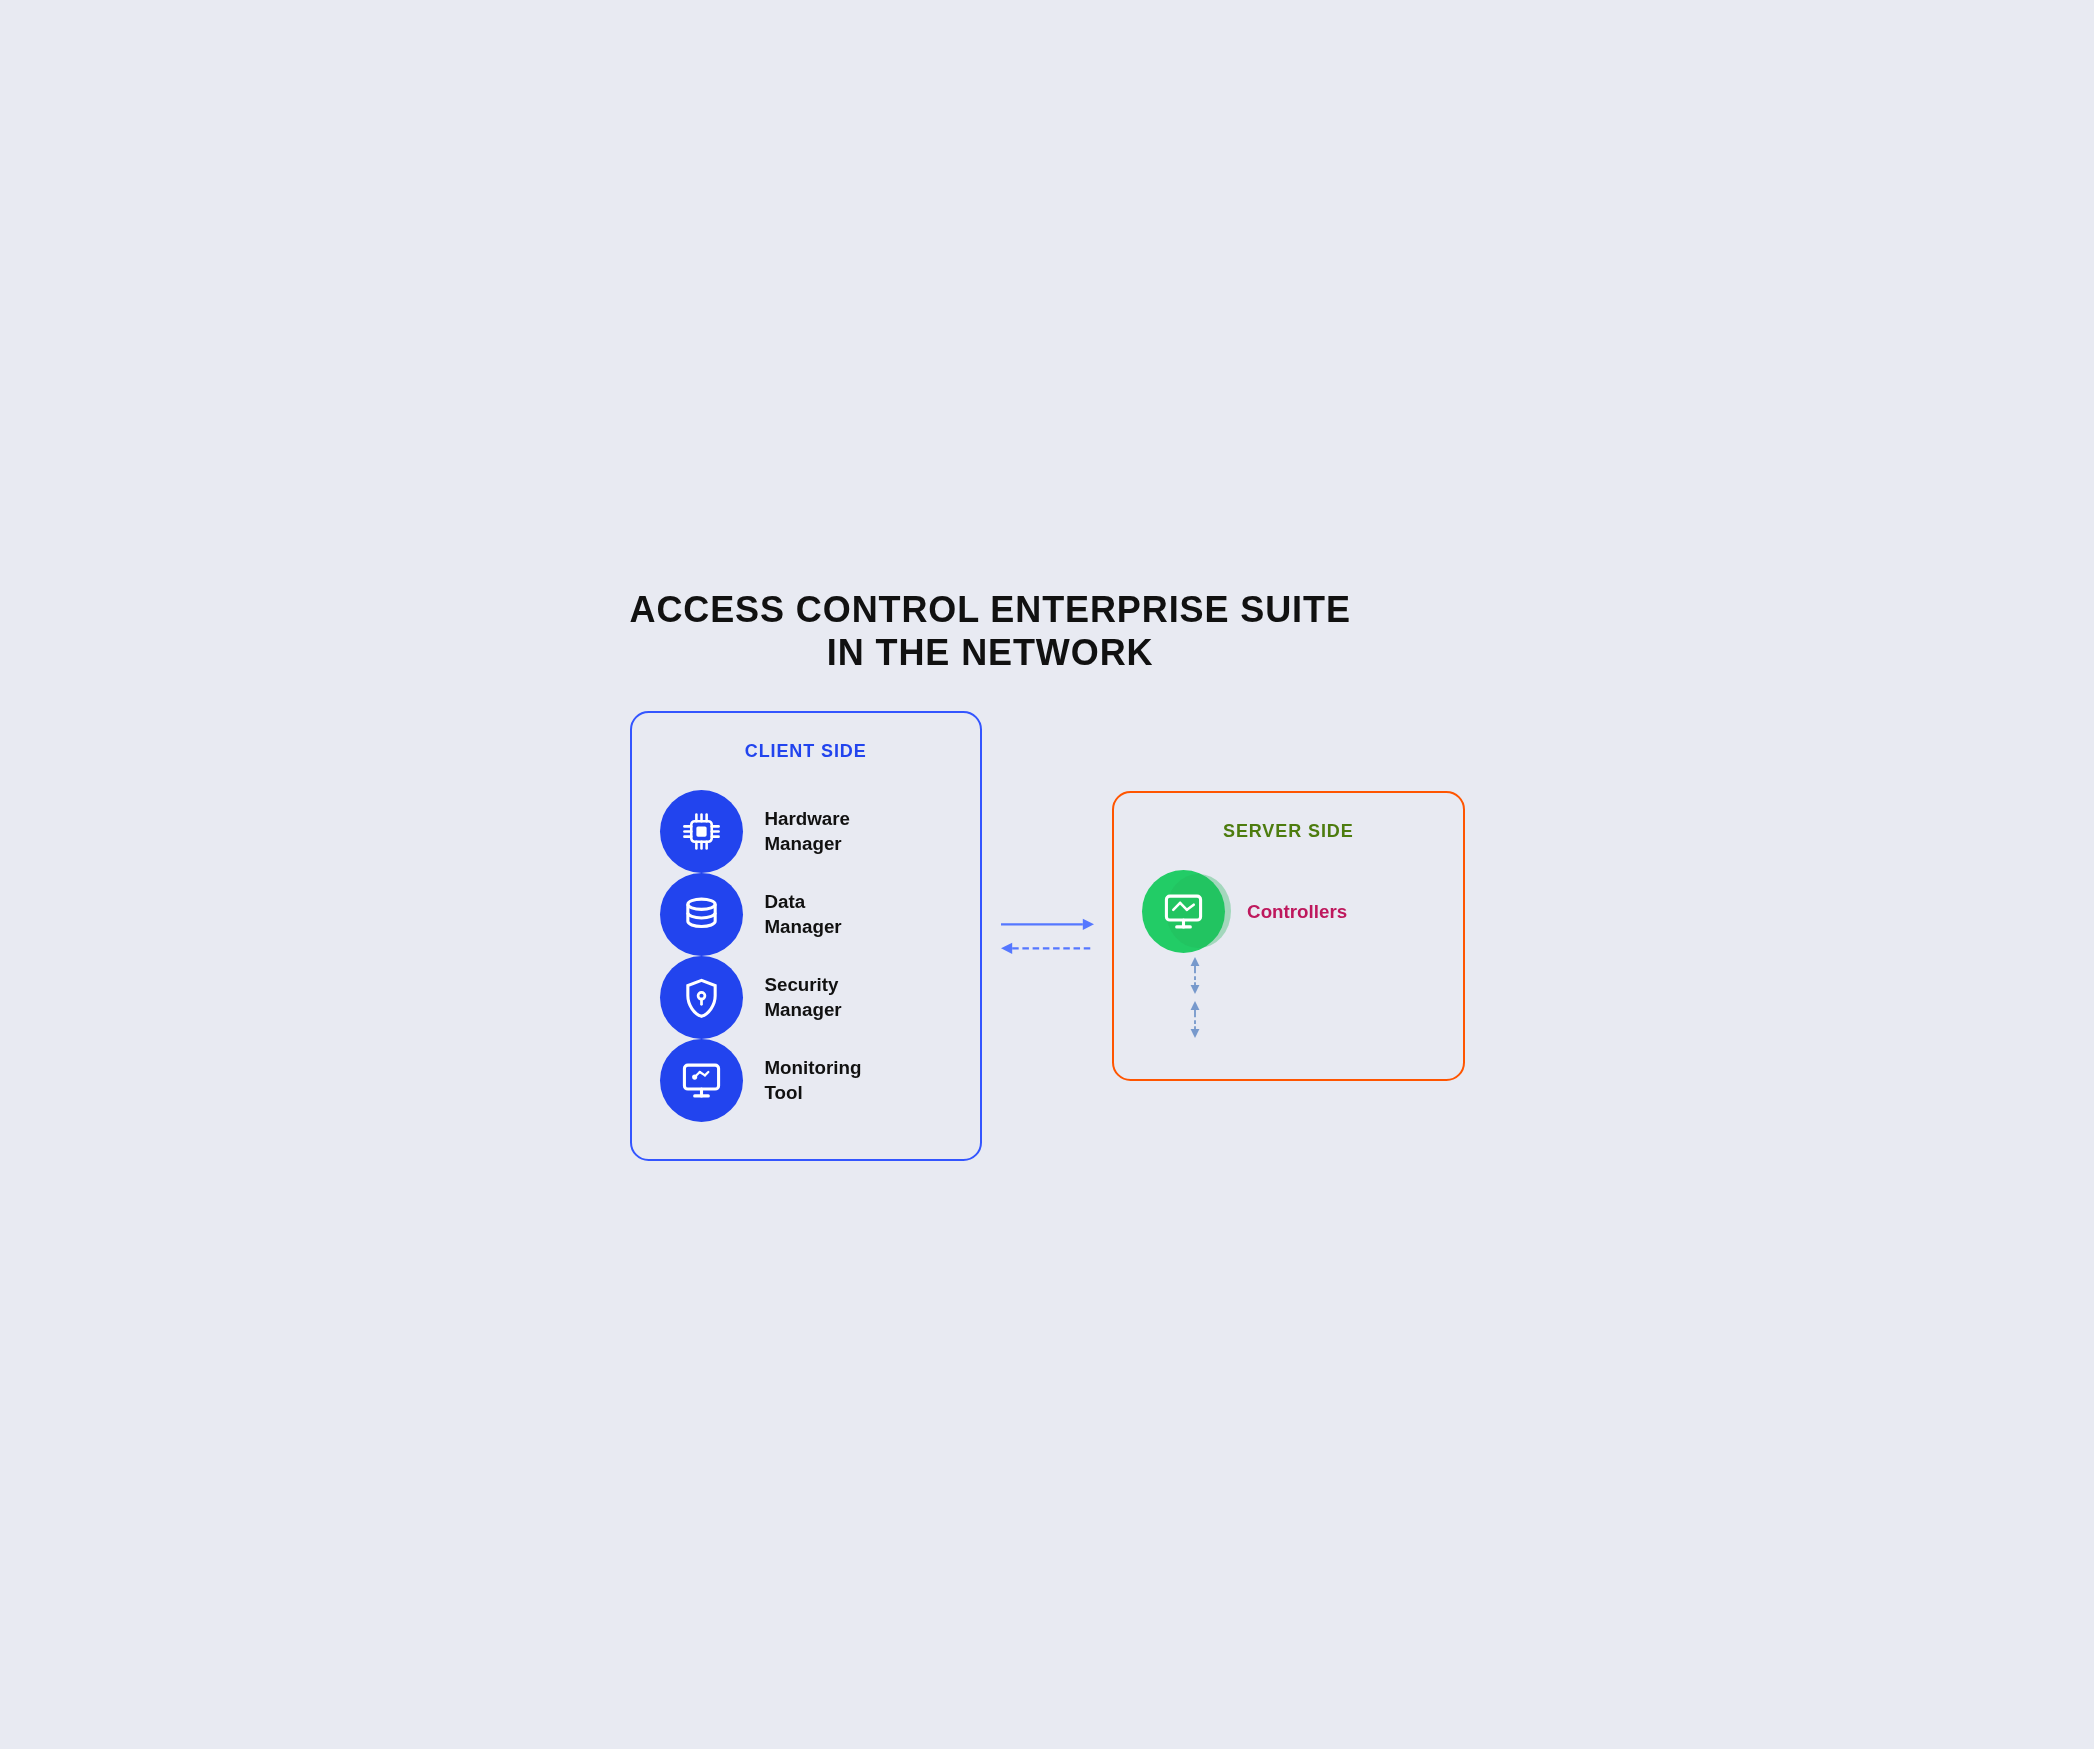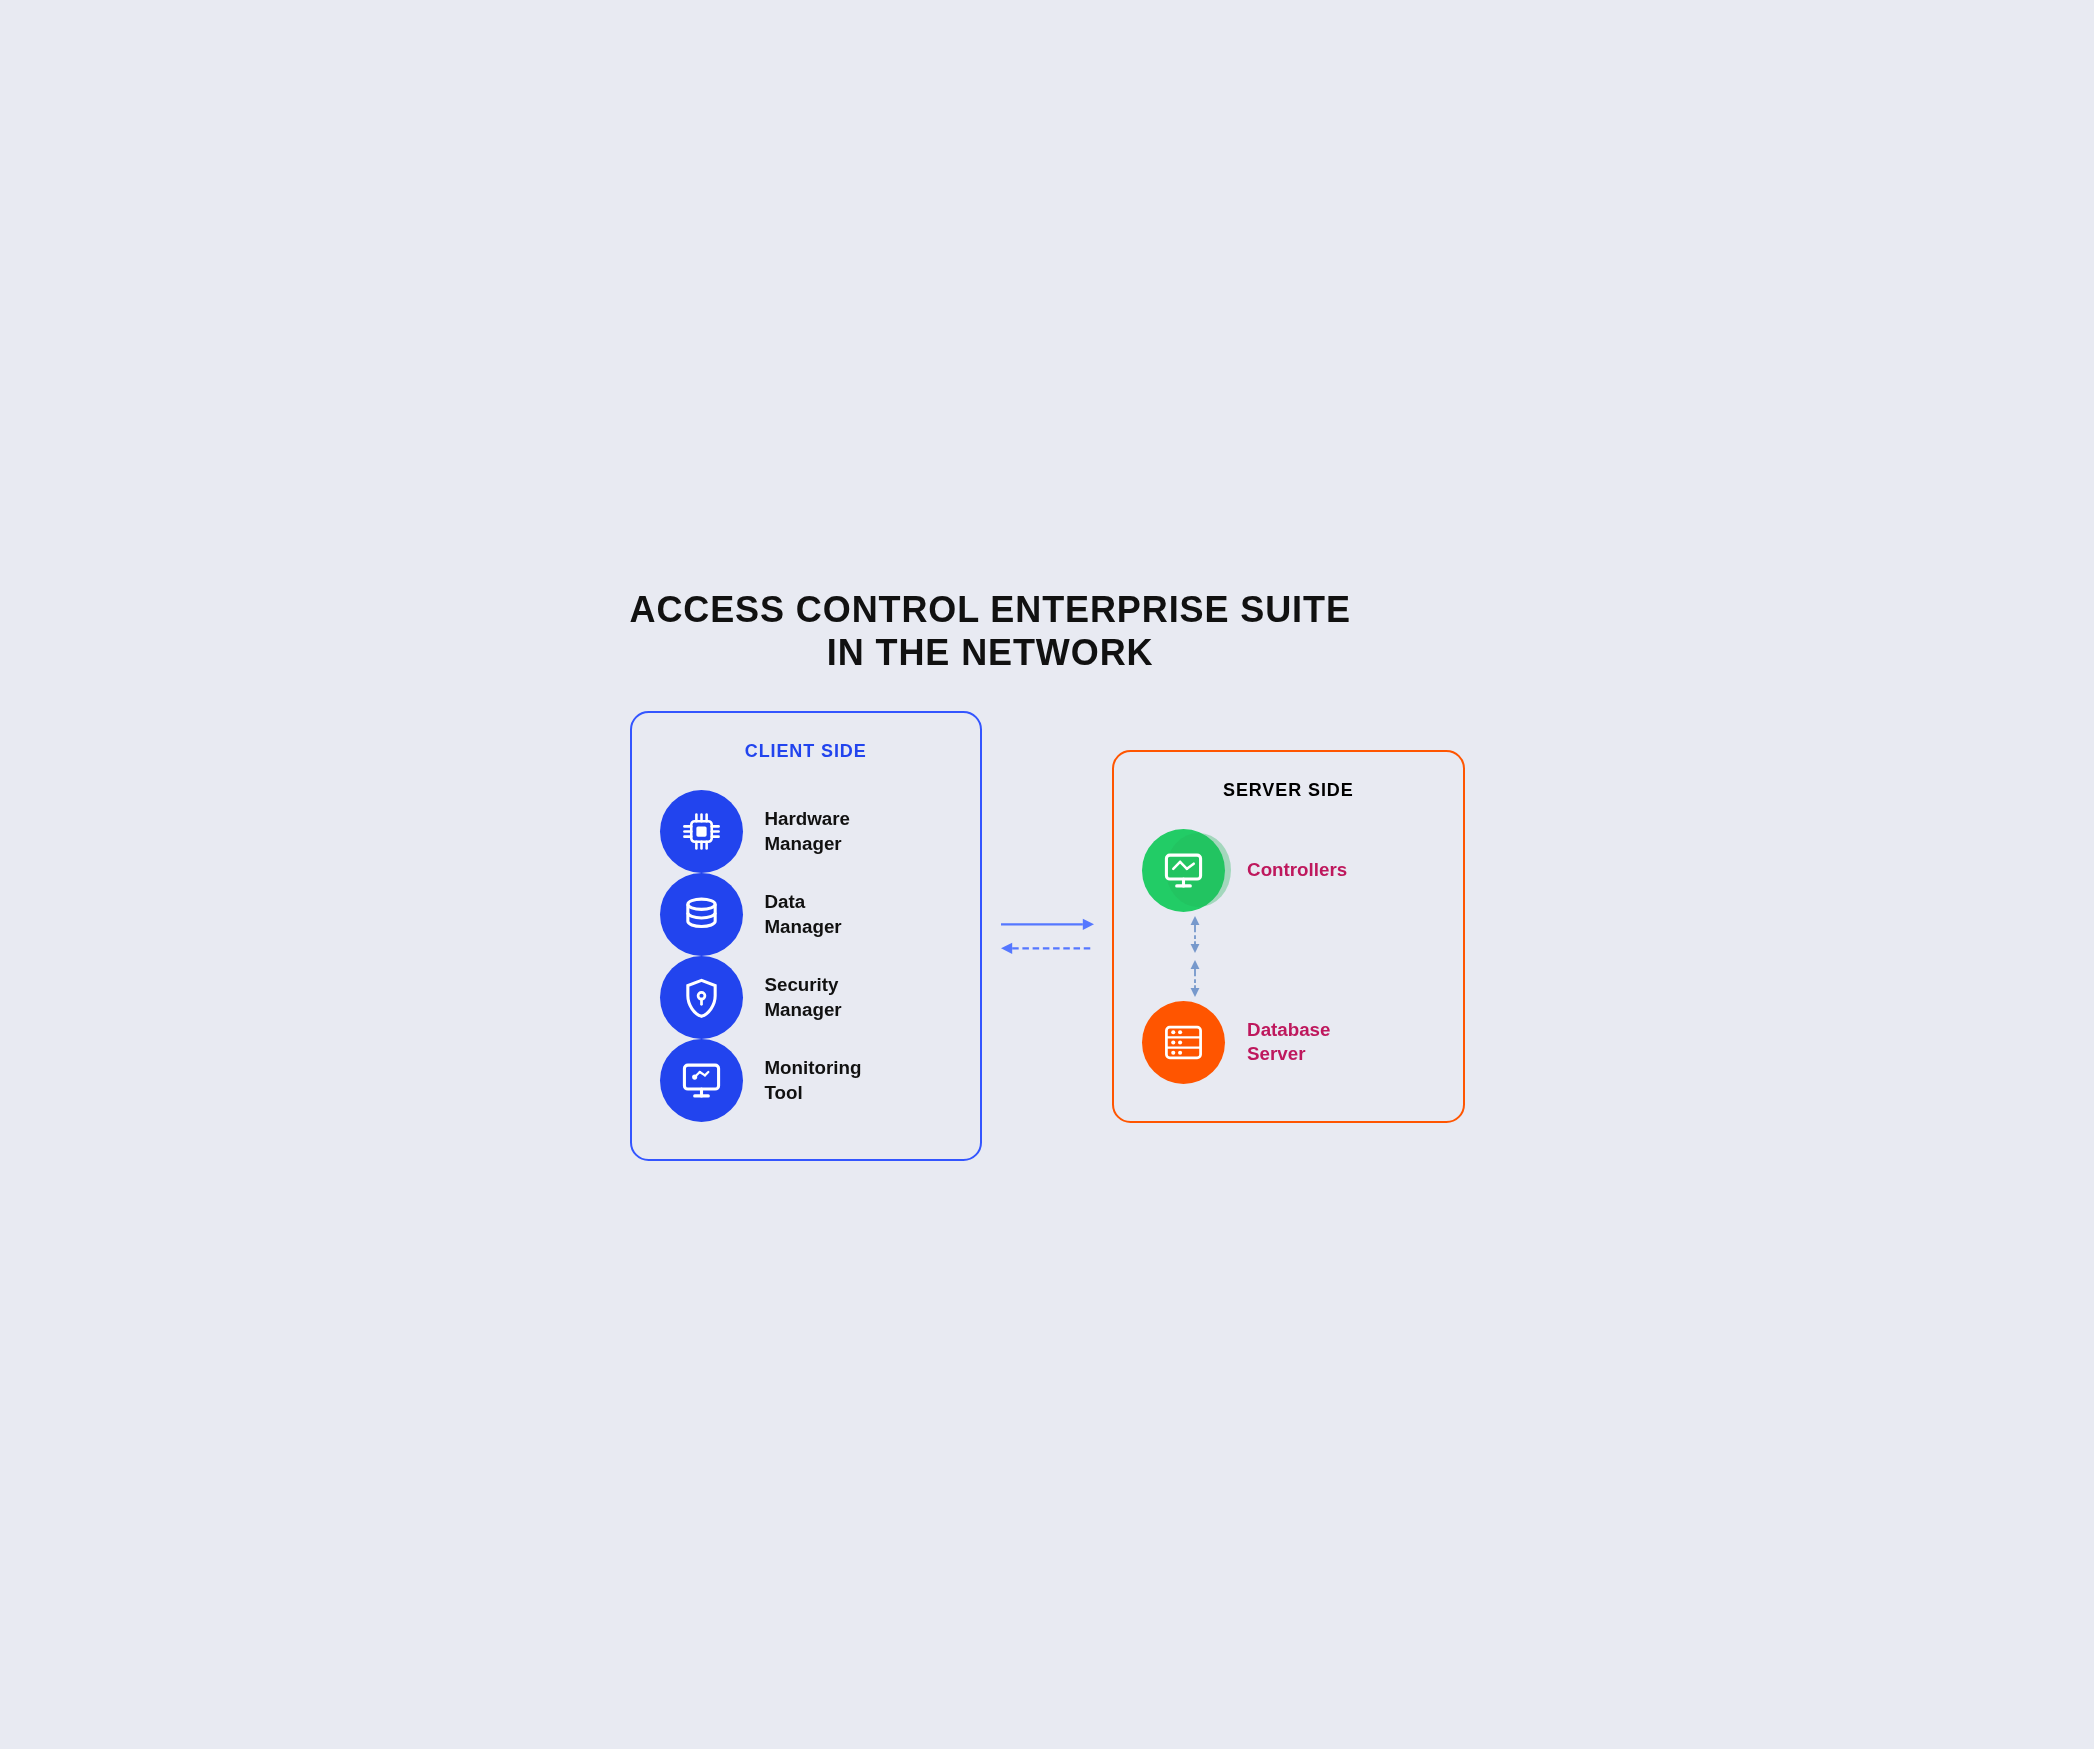--- a/index.html
+++ b/index.html
@@ -71,21 +71,21 @@
       letter-spacing: 0.9px;
       margin-bottom: 28px;
       text-align: center;
     }
 
     .panel-title-client {
       color: #2244ee;
     }
 
     .panel-title-server {
-      color: #000000;
+      color: #4d7c0f;
     }
 
     
     .client-items {
       display: flex;
       flex-direction: column;
       width: 100%;
     }
 
     .client-item {
@@ -344,35 +344,19 @@
 
         <div class="server-arrow">
           <svg class="svg-v-arrow" viewBox="0 0 24 50" xmlns="http://www.w3.org/2000/svg">
             <polygon points="6,12 12,0 18,12" fill="#7799cc"></polygon>
             <line x1="12" y1="12" x2="12" y2="22" stroke="#7799cc" stroke-width="2.5"></line>
             <line x1="12" y1="26" x2="12" y2="38" stroke="#7799cc" stroke-width="2.5" stroke-dasharray="5,3"></line>
             <polygon points="6,38 12,50 18,38" fill="#7799cc"></polygon>
           </svg>
         </div>
 
-        <div class="server-item">
-          <div class="server-icon-circle orange">
-            <svg viewBox="0 0 24 24" xmlns="http://www.w3.org/2000/svg">
-              <rect x="2" y="3" width="20" height="18" rx="2" fill="none" stroke="white" stroke-width="1.6"></rect>
-              <line x1="2" y1="9" x2="22" y2="9" stroke="white" stroke-width="1.4"></line>
-              <line x1="2" y1="15" x2="22" y2="15" stroke="white" stroke-width="1.4"></line>
-              <circle cx="6" cy="6" r="1.2" fill="white"></circle>
-              <circle cx="10" cy="6" r="1.2" fill="white"></circle>
-              <circle cx="6" cy="12" r="1.2" fill="white"></circle>
-              <circle cx="10" cy="12" r="1.2" fill="white"></circle>
-              <circle cx="6" cy="18" r="1.2" fill="white"></circle>
-              <circle cx="10" cy="18" r="1.2" fill="white"></circle>
-            </svg>
-          </div>
-          <div class="server-label">Database<br>Server</div>
-        </div>
 
       </div>
     </div>
 
   </div>
 </div>
 
 
 </body></html>

